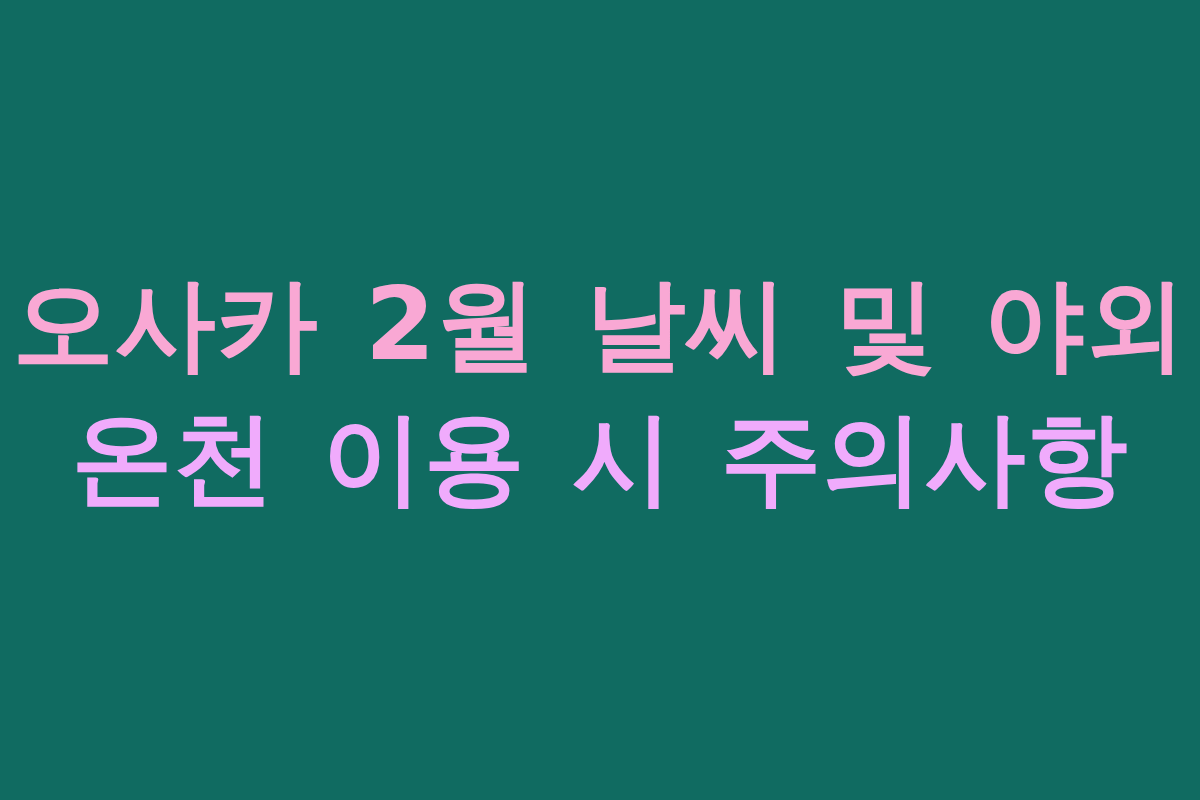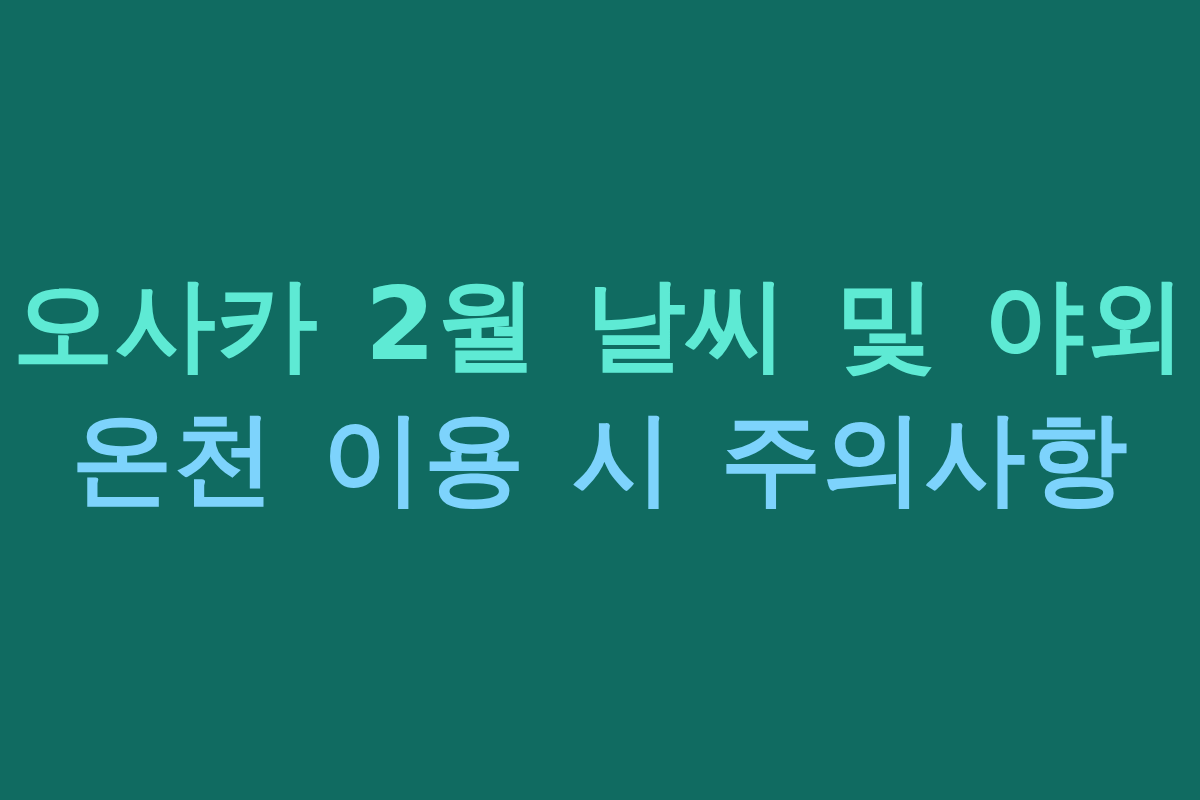--- a/index.html
+++ b/index.html
@@ -53,19 +53,19 @@
     text-rendering: geometricPrecision;
   }
 </style>
 </head>
 <body>
 
 <div class="banner" style="background-color: rgb(16, 107, 97);">
 
   <div class="title-block">
 
-    <span class="title-line" style="color: #5eead4;">오사카 2월 날씨 및 야외</span>
+    <span class="title-line" style="color: #f9a8d4;">오사카 2월 날씨 및 야외</span>
 
-    <span class="title-line" style="color: #7dd3fc;">온천 이용 시 주의사항</span>
+    <span class="title-line" style="color: #f0abfc;">온천 이용 시 주의사항</span>
 
   </div>
 
 </div>
 
 </body></html>

